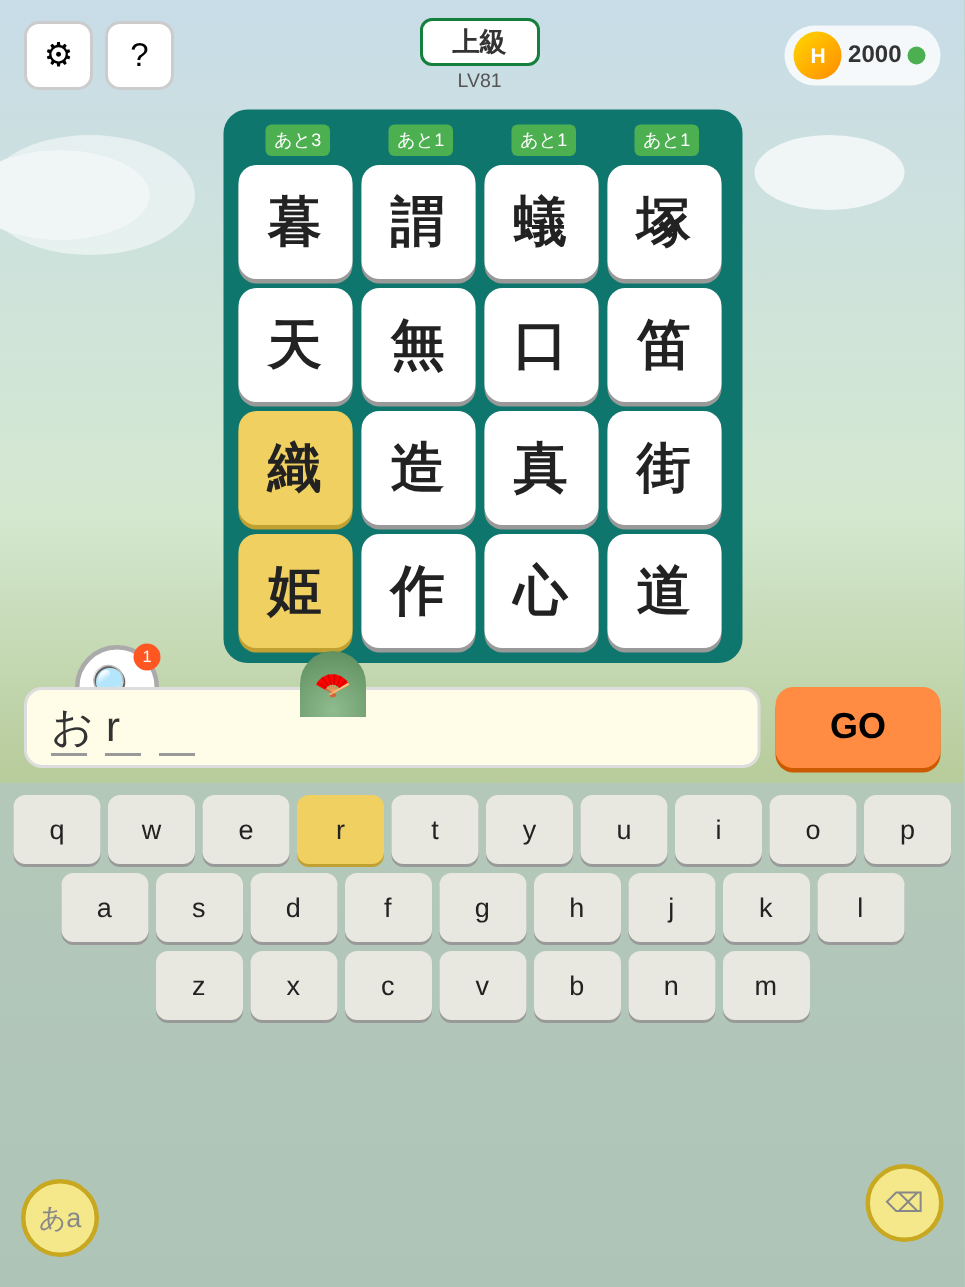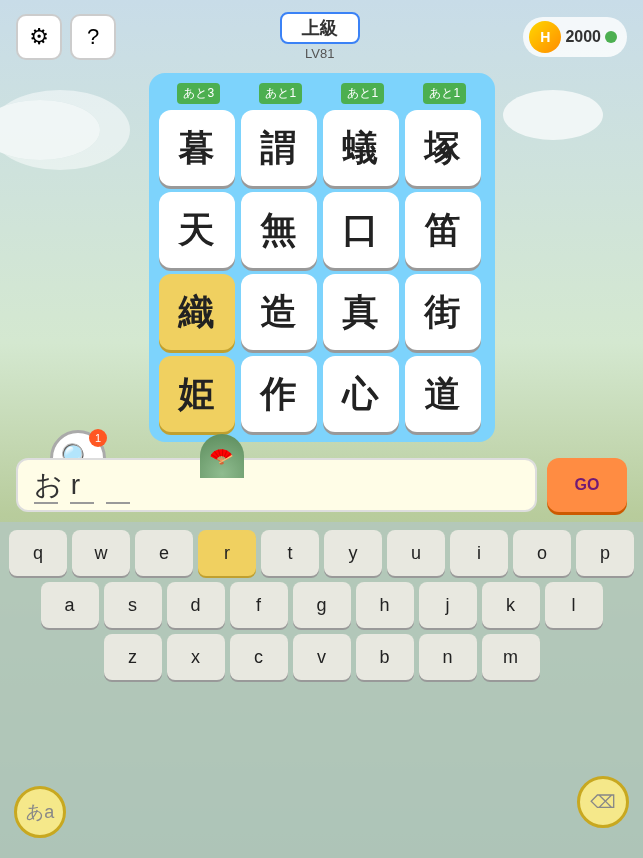--- a/index.html
+++ b/index.html
@@ -72,21 +72,21 @@
       cursor: pointer;
     }
 
     .level-badge {
       display: flex;
       flex-direction: column;
       align-items: center;
     }
     .level-label {
       background: white;
-      border: 2px solid #3b82f6;
+      border: 2px solid #15803d;
       border-radius: 8px;
       padding: 2px 20px;
       font-size: 18px;
       font-weight: bold;
       color: #333;
     }
     .level-sub {
       font-size: 13px;
       color: #555;
       margin-top: 2px;
@@ -118,21 +118,21 @@
       color: #333;
     }
     .green-dot {
       width: 12px; height: 12px;
       background: #4caf50;
       border-radius: 50%;
     }
 
     
     .grid-container {
-      background: #7dd3fc;
+      background: #0f766e;
       border-radius: 16px;
       padding: 10px;
       margin-top: 4px;
     }
 
     
     .hint-row {
       display: flex;
       gap: 6px;
       margin-bottom: 6px;
@@ -258,29 +258,29 @@
       background: radial-gradient(circle at 50% 90%, #8fbc8f 0%, #5a8a5a 100%);
       border-radius: 50% 50% 0 0;
       display: flex;
       align-items: center;
       justify-content: center;
       font-size: 20px;
       z-index: 20;
     }
 
     .go-button {
-      width: 80px; height: 54px;
+      width: 110px; height: 54px;
       background: #ff8c42;
       border-radius: 12px;
       display: flex;
       align-items: center;
       justify-content: center;
-      font-size: 16px;
+      font-size: 24px;
       font-weight: bold;
-      color: #701a75;
+      color: #000000;
       cursor: pointer;
       box-shadow: 0 3px 0 #cc5a00;
     }
 
     
     .keyboard-area {
       width: 100%;
       background: rgba(180,200,190,0.85);
       flex: 1;
       padding: 8px 6px;

